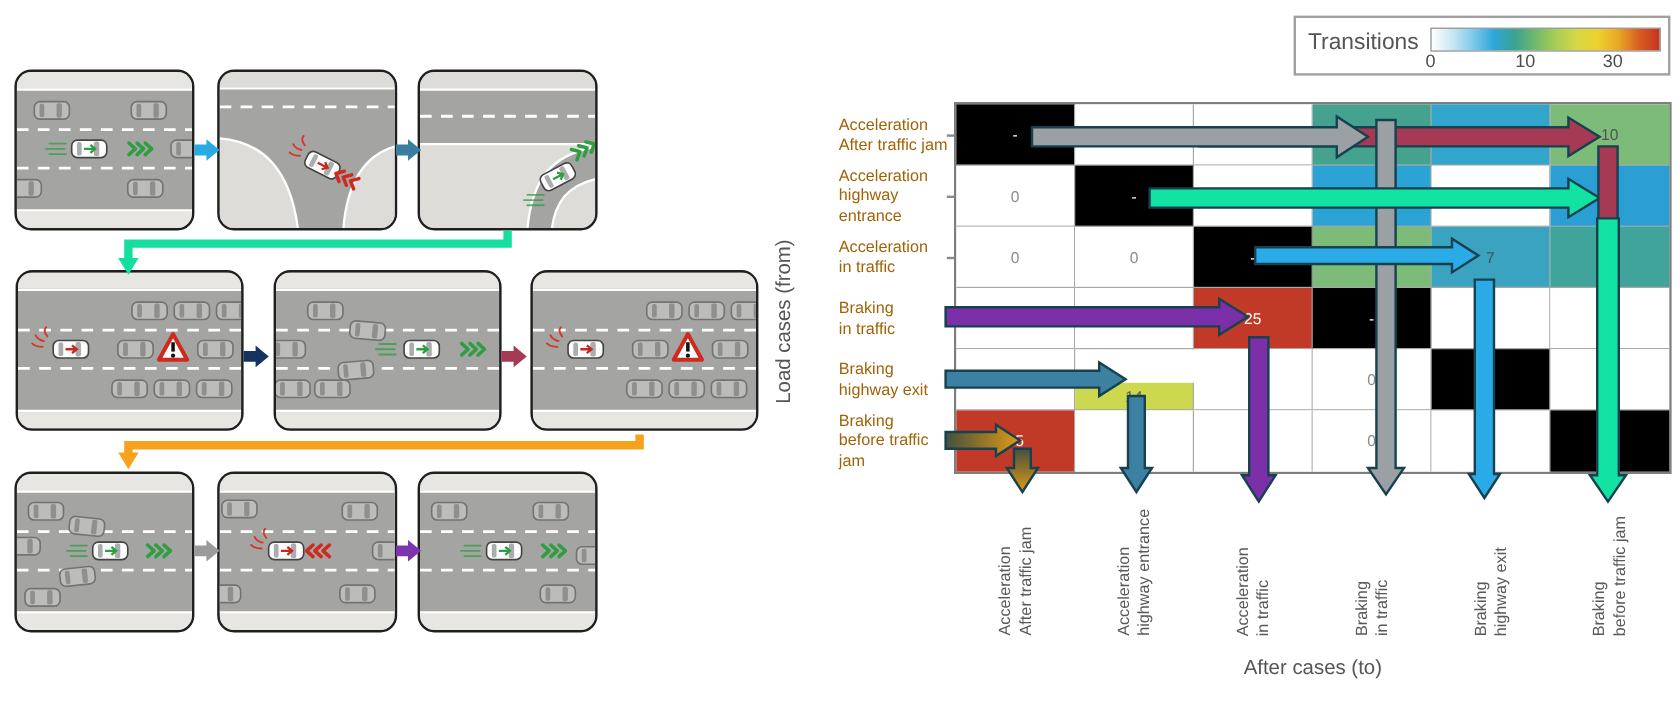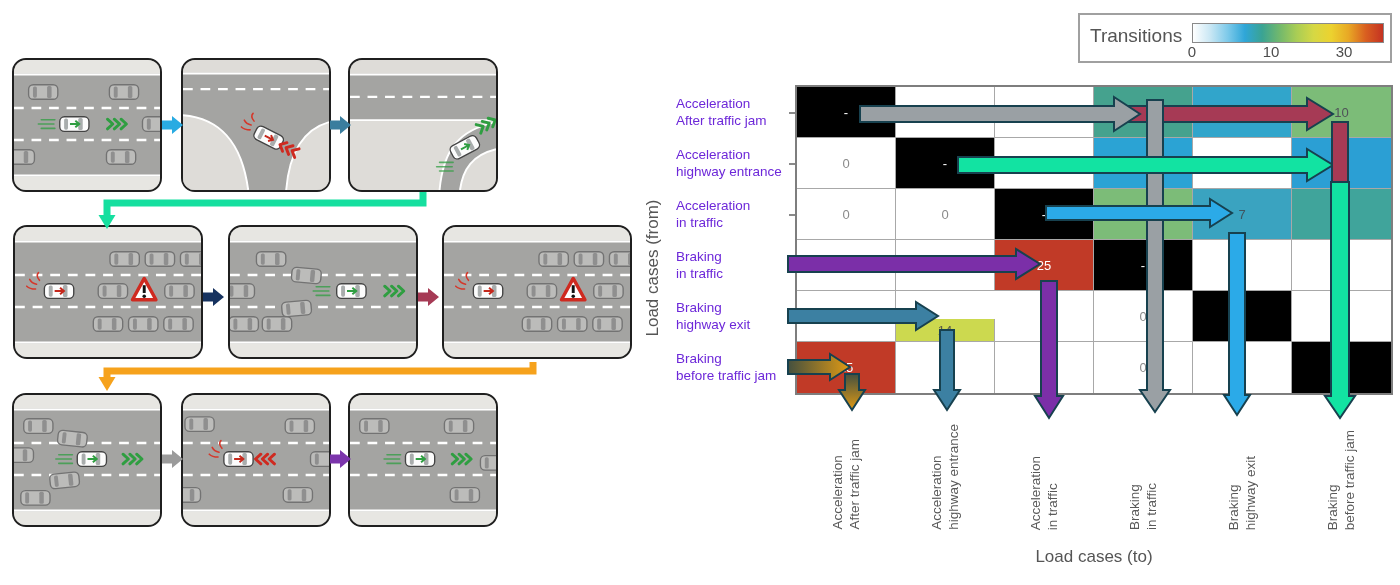--- a/index.html
+++ b/index.html
@@ -13,21 +13,21 @@
   .xlab{position:absolute;left:994px;top:547px;width:200px;text-align:center;
         font-size:17px;color:#555;}
   .hm{position:absolute;left:795px;top:85px;border:2px solid #7e7e7e;background:#fff;
       display:grid;grid-template-columns:repeat(6,99px);grid-auto-rows:51px;}
   .cell{box-sizing:border-box;border-right:1px solid #a8a8a8;border-bottom:1px solid #a8a8a8;
         display:flex;align-items:center;justify-content:center;font-size:13px;}
   .cell:nth-child(6n){border-right:none;}
   .cell:nth-child(n+31){border-bottom:none;}
   .rowlabs{position:absolute;left:676px;top:87px;width:118px;}
   .rowlab{height:51px;display:flex;align-items:center;font-size:13.5px;line-height:1.22;
-          color:#6d28d9;white-space:pre-line;}
+          color:#a16207;white-space:pre-line;margin-left:23px;}
   .ytick{position:absolute;width:6px;height:2px;background:#8a8a8a;}
   .collab{position:absolute;top:402px;width:99px;height:128px;display:flex;
           justify-content:center;align-items:flex-end;}
   .collab span{writing-mode:vertical-rl;transform:rotate(180deg);font-size:13.5px;
           line-height:1.25;color:#595959;white-space:pre-line;}
   .legend{position:absolute;left:1078px;top:13px;width:314px;height:50px;background:#fff;
           border:2px solid #a0a0a0;box-sizing:border-box;}
   .legtitle{position:absolute;left:10px;top:10px;font-size:19px;color:#555;text-align:right;}
   .cbar{position:absolute;left:112px;top:8px;width:192px;height:20px;border:1px solid #8a8a8a;
         box-sizing:border-box;}
@@ -556,21 +556,21 @@
       </div>
       <div class="collab" style="left: 1193px;">
         <span>Braking
 highway exit</span>
       </div>
       <div class="collab" style="left: 1292px;">
         <span>Braking
 before traffic jam</span>
       </div>
     </div>
-  <div class="xlab">Load cases (to)</div>
+  <div class="xlab">After cases (to)</div>
   <div class="legend">
     <span class="legtitle">Transitions</span>
     <div class="cbar" id="cbar" style="background: linear-gradient(90deg, rgb(255, 255, 255), rgb(201, 231, 244), rgb(126, 202, 234), rgb(47, 166, 216), rgb(58, 163, 147), rgb(113, 184, 109), rgb(169, 205, 85), rgb(214, 216, 68), rgb(236, 210, 47), rgb(232, 168, 37), rgb(217, 95, 32), rgb(196, 50, 34));"></div>
     <span class="ltick t0">0</span>
     <span class="ltick t1">10</span>
     <span class="ltick t2">30</span>
   </div>
   <div id="overlay" class="overlay"><svg viewBox="0 0 1400 585" width="1400" height="585">
         <defs>
           <linearGradient id="ogH" x1="0" y1="0" x2="1" y2="0">

